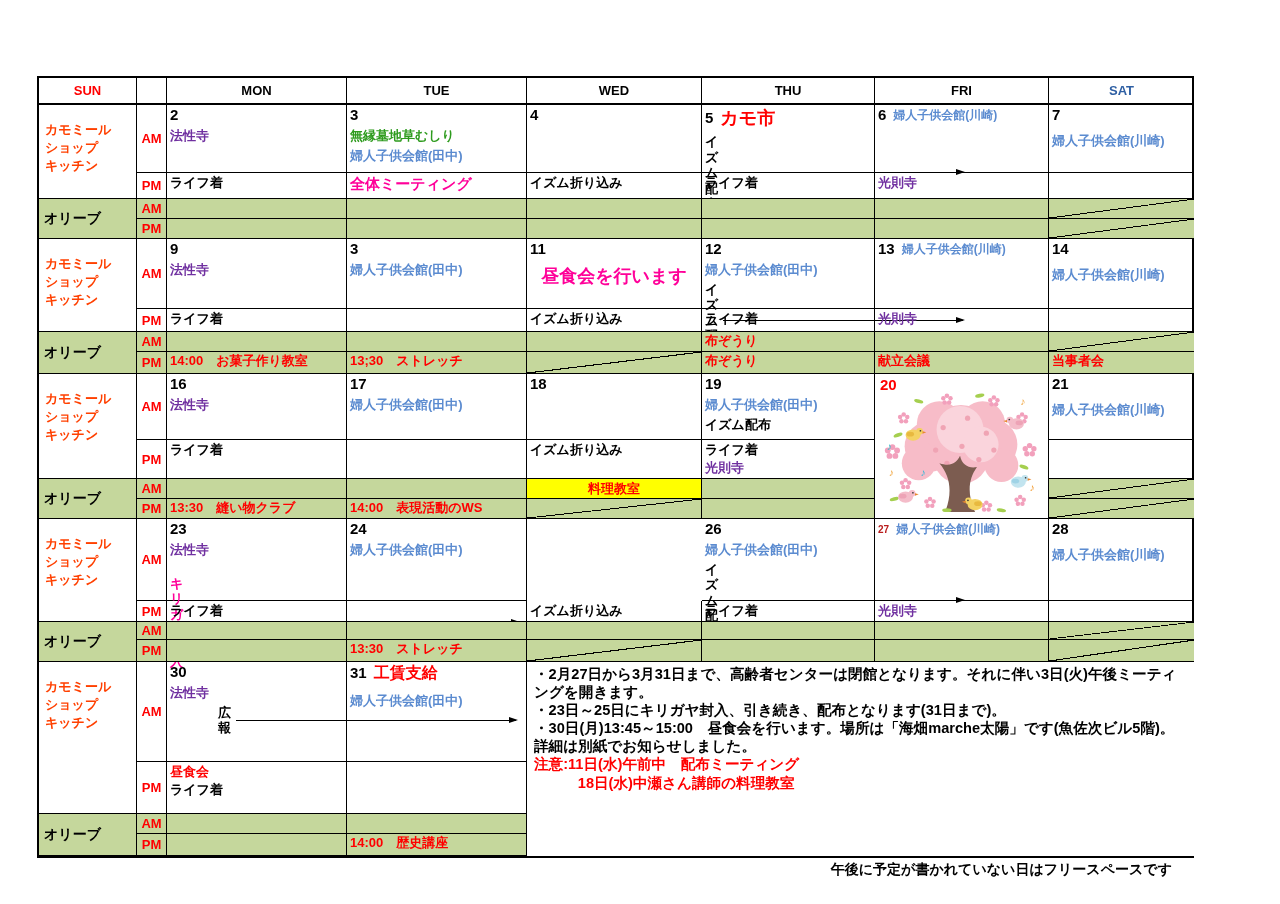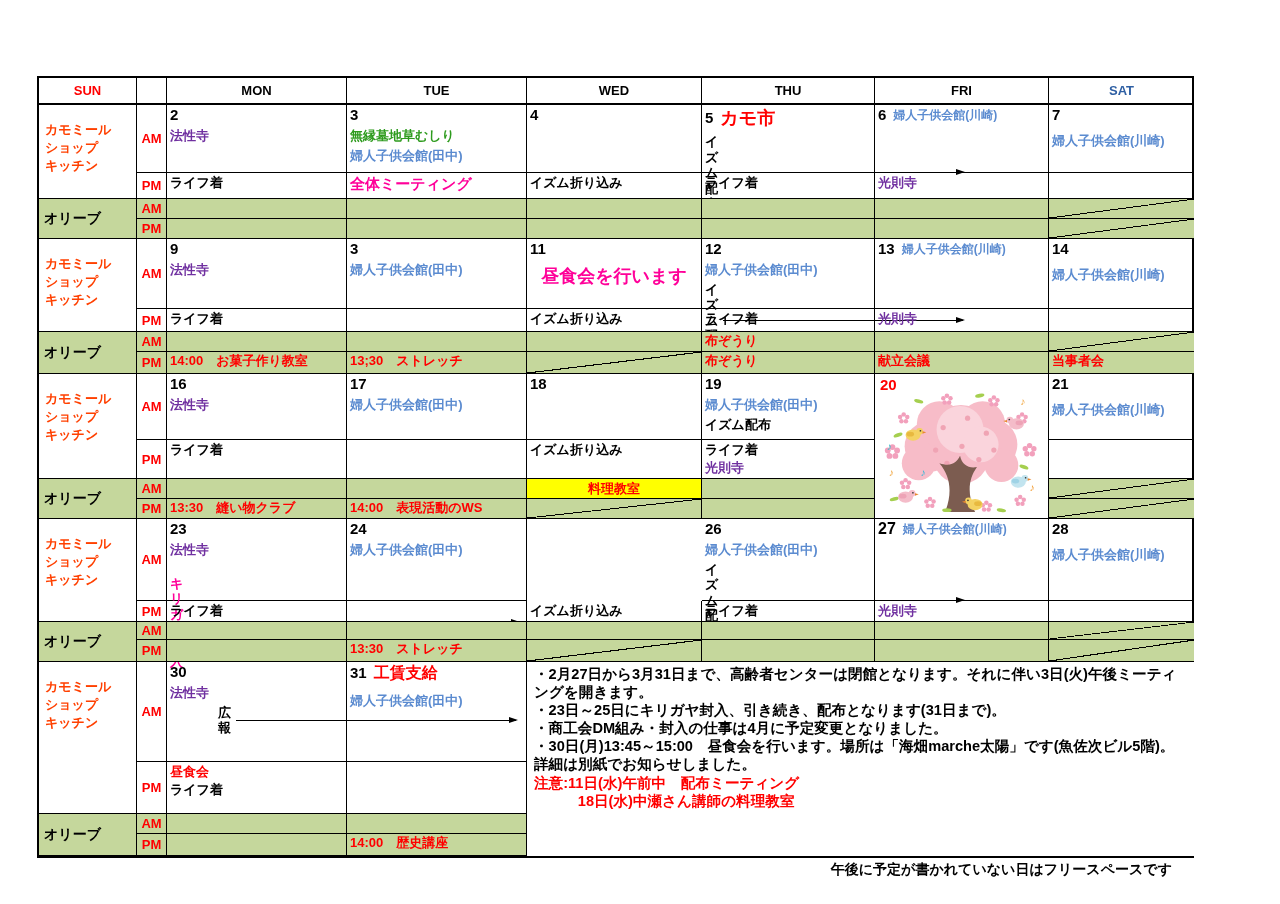--- a/index.html
+++ b/index.html
@@ -552,21 +552,21 @@
               <div class="arrow" style="width: 240px;"></div>
             </div>
           </div>
           <div class="cell pmcell" style="grid-area: 2 / 6 / 3 / 7;">
             <div class="line"><span style="color: rgb(0, 0, 0);">ライフ着</span></div>
           </div>
           <div class="cell ocell green" style="grid-area: 3 / 6 / 4 / 7;"></div>
           <div class="cell ocell green" style="grid-area: 4 / 6 / 5 / 7;"></div>
           <div class="cell amcell" style="grid-area: 1 / 7 / 2 / 8;">
             <div class="numline">
-              <span class="num" style="color: #000000; font-size: 16px;">27</span>
+              <span class="num" style="color: #b91c1c; font-size: 10px;">27</span>
               <span style="color: rgb(91, 139, 208); font-size: 12px;">婦人子供会館(川崎)</span>
             </div>
           </div>
           <div class="cell pmcell" style="grid-area: 2 / 7 / 3 / 8;">
             <div class="line"><span style="color: rgb(112, 48, 160);">光則寺</span></div>
           </div>
           <div class="cell ocell green" style="grid-area: 3 / 7 / 4 / 8;"></div>
           <div class="cell ocell green" style="grid-area: 4 / 7 / 5 / 8;"></div>
           <div class="cell amcell lastcol" style="grid-area: 1 / 8 / 2 / 9;">
             <div class="numline">
@@ -621,21 +621,20 @@
             <div class="line g1"><span style="color: rgb(91, 139, 208);">婦人子供会館(田中)</span></div>
           </div>
           <div class="cell pmcell" style="grid-area: 2 / 4 / 3 / 5;"></div>
           <div class="cell ocell green" style="grid-area: 3 / 4 / 4 / 5;"></div>
           <div class="cell ocell green" style="grid-area: 4 / 4 / 5 / 5;">
             <div class="line"><span style="color: rgb(255, 0, 0);">14:00　歴史講座</span></div>
           </div>
           <div class="cell notes-cell lastcol" style="grid-area: 1 / 5 / 5 / 9;">
             <div class="note"><span style="color: rgb(0, 0, 0);">・2月27日から3月31日まで、高齢者センターは閉館となります。それに伴い3日(火)午後ミーティングを開きます。</span></div>
             <div class="note"><span style="color: rgb(0, 0, 0);">・23日～25日にキリガヤ封入、引き続き、配布となります(31日まで)。</span></div>
-            <div class="note"><span style="color: rgb(0, 0, 0);">・商工会DM組み・封入の仕事は4月に予定変更となりました。</span></div>
             <div class="note"><span style="color: rgb(0, 0, 0);">・30日(月)13:45～15:00　昼食会を行います。場所は「海畑marche太陽」です(魚佐次ビル5階)。詳細は別紙でお知らせしました。</span></div>
             <div class="note red"><span style="color: rgb(255, 0, 0);">注意:11日(水)午前中　配布ミーティング</span></div>
             <div class="note red"><span style="color: rgb(255, 0, 0);">　　　18日(水)中瀬さん講師の料理教室</span></div>
           </div>
         </div>
       </div>
   </div>
 
   <div class="footer">午後に予定が書かれていない日はフリースペースです</div>
 </div>

